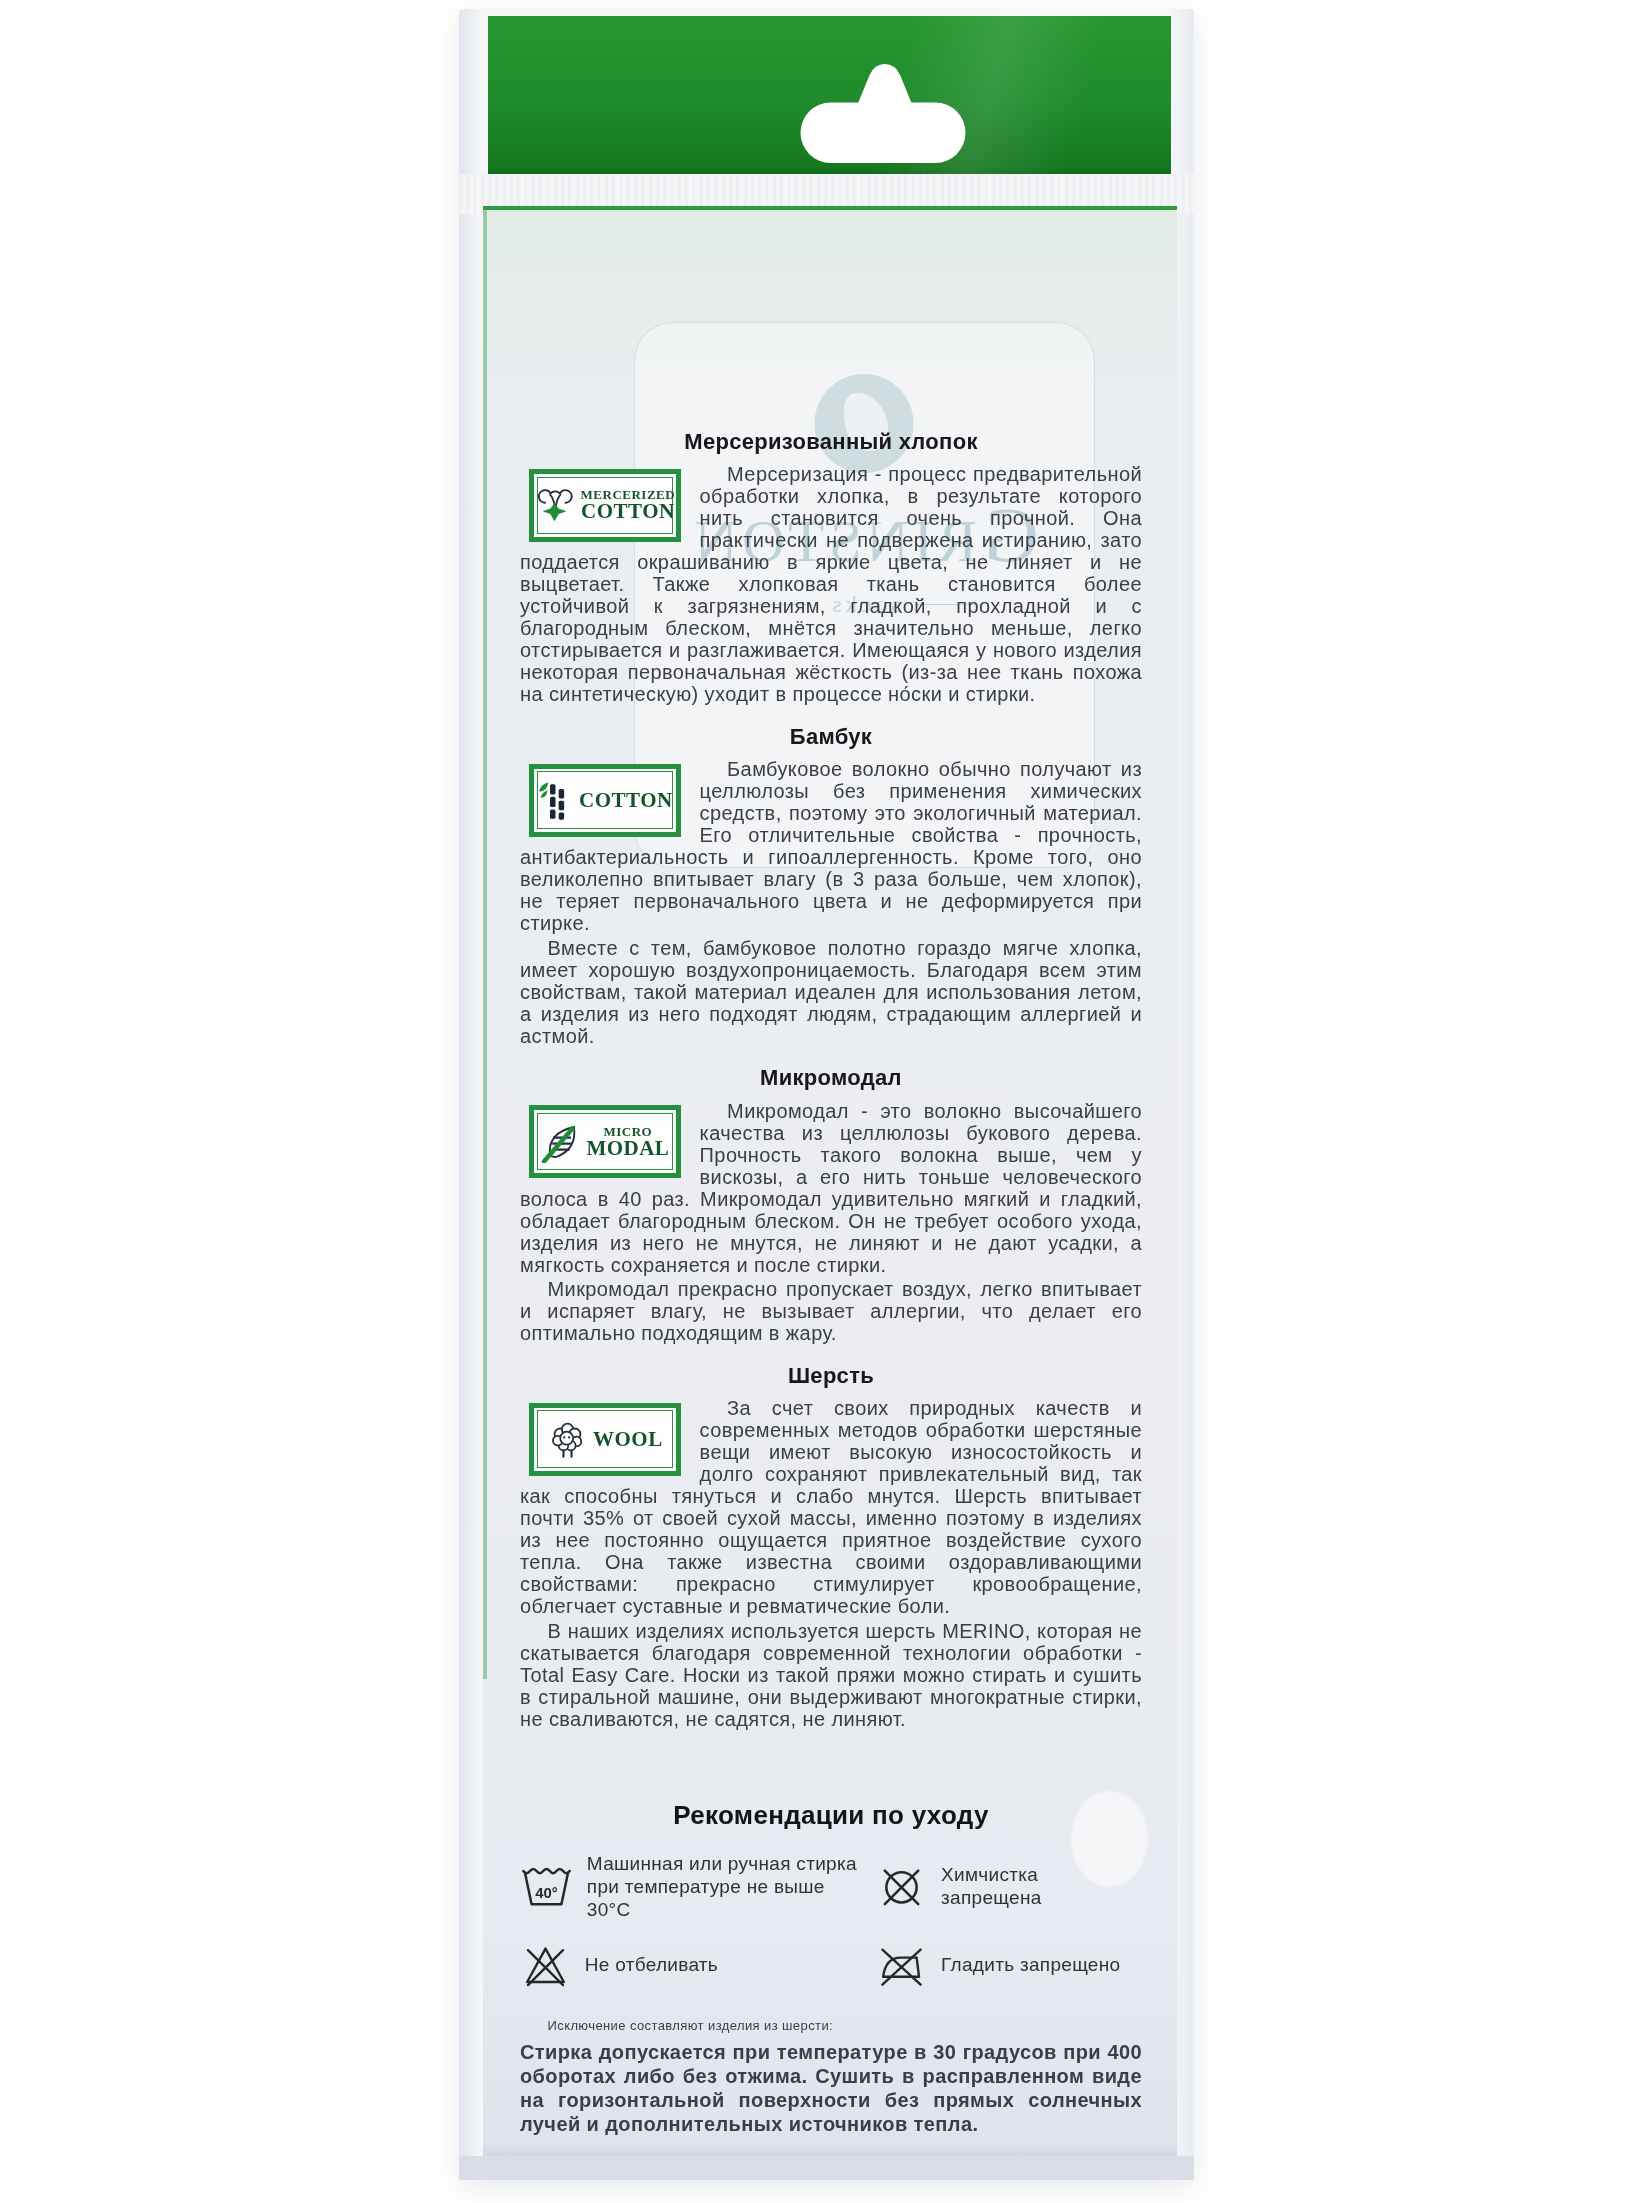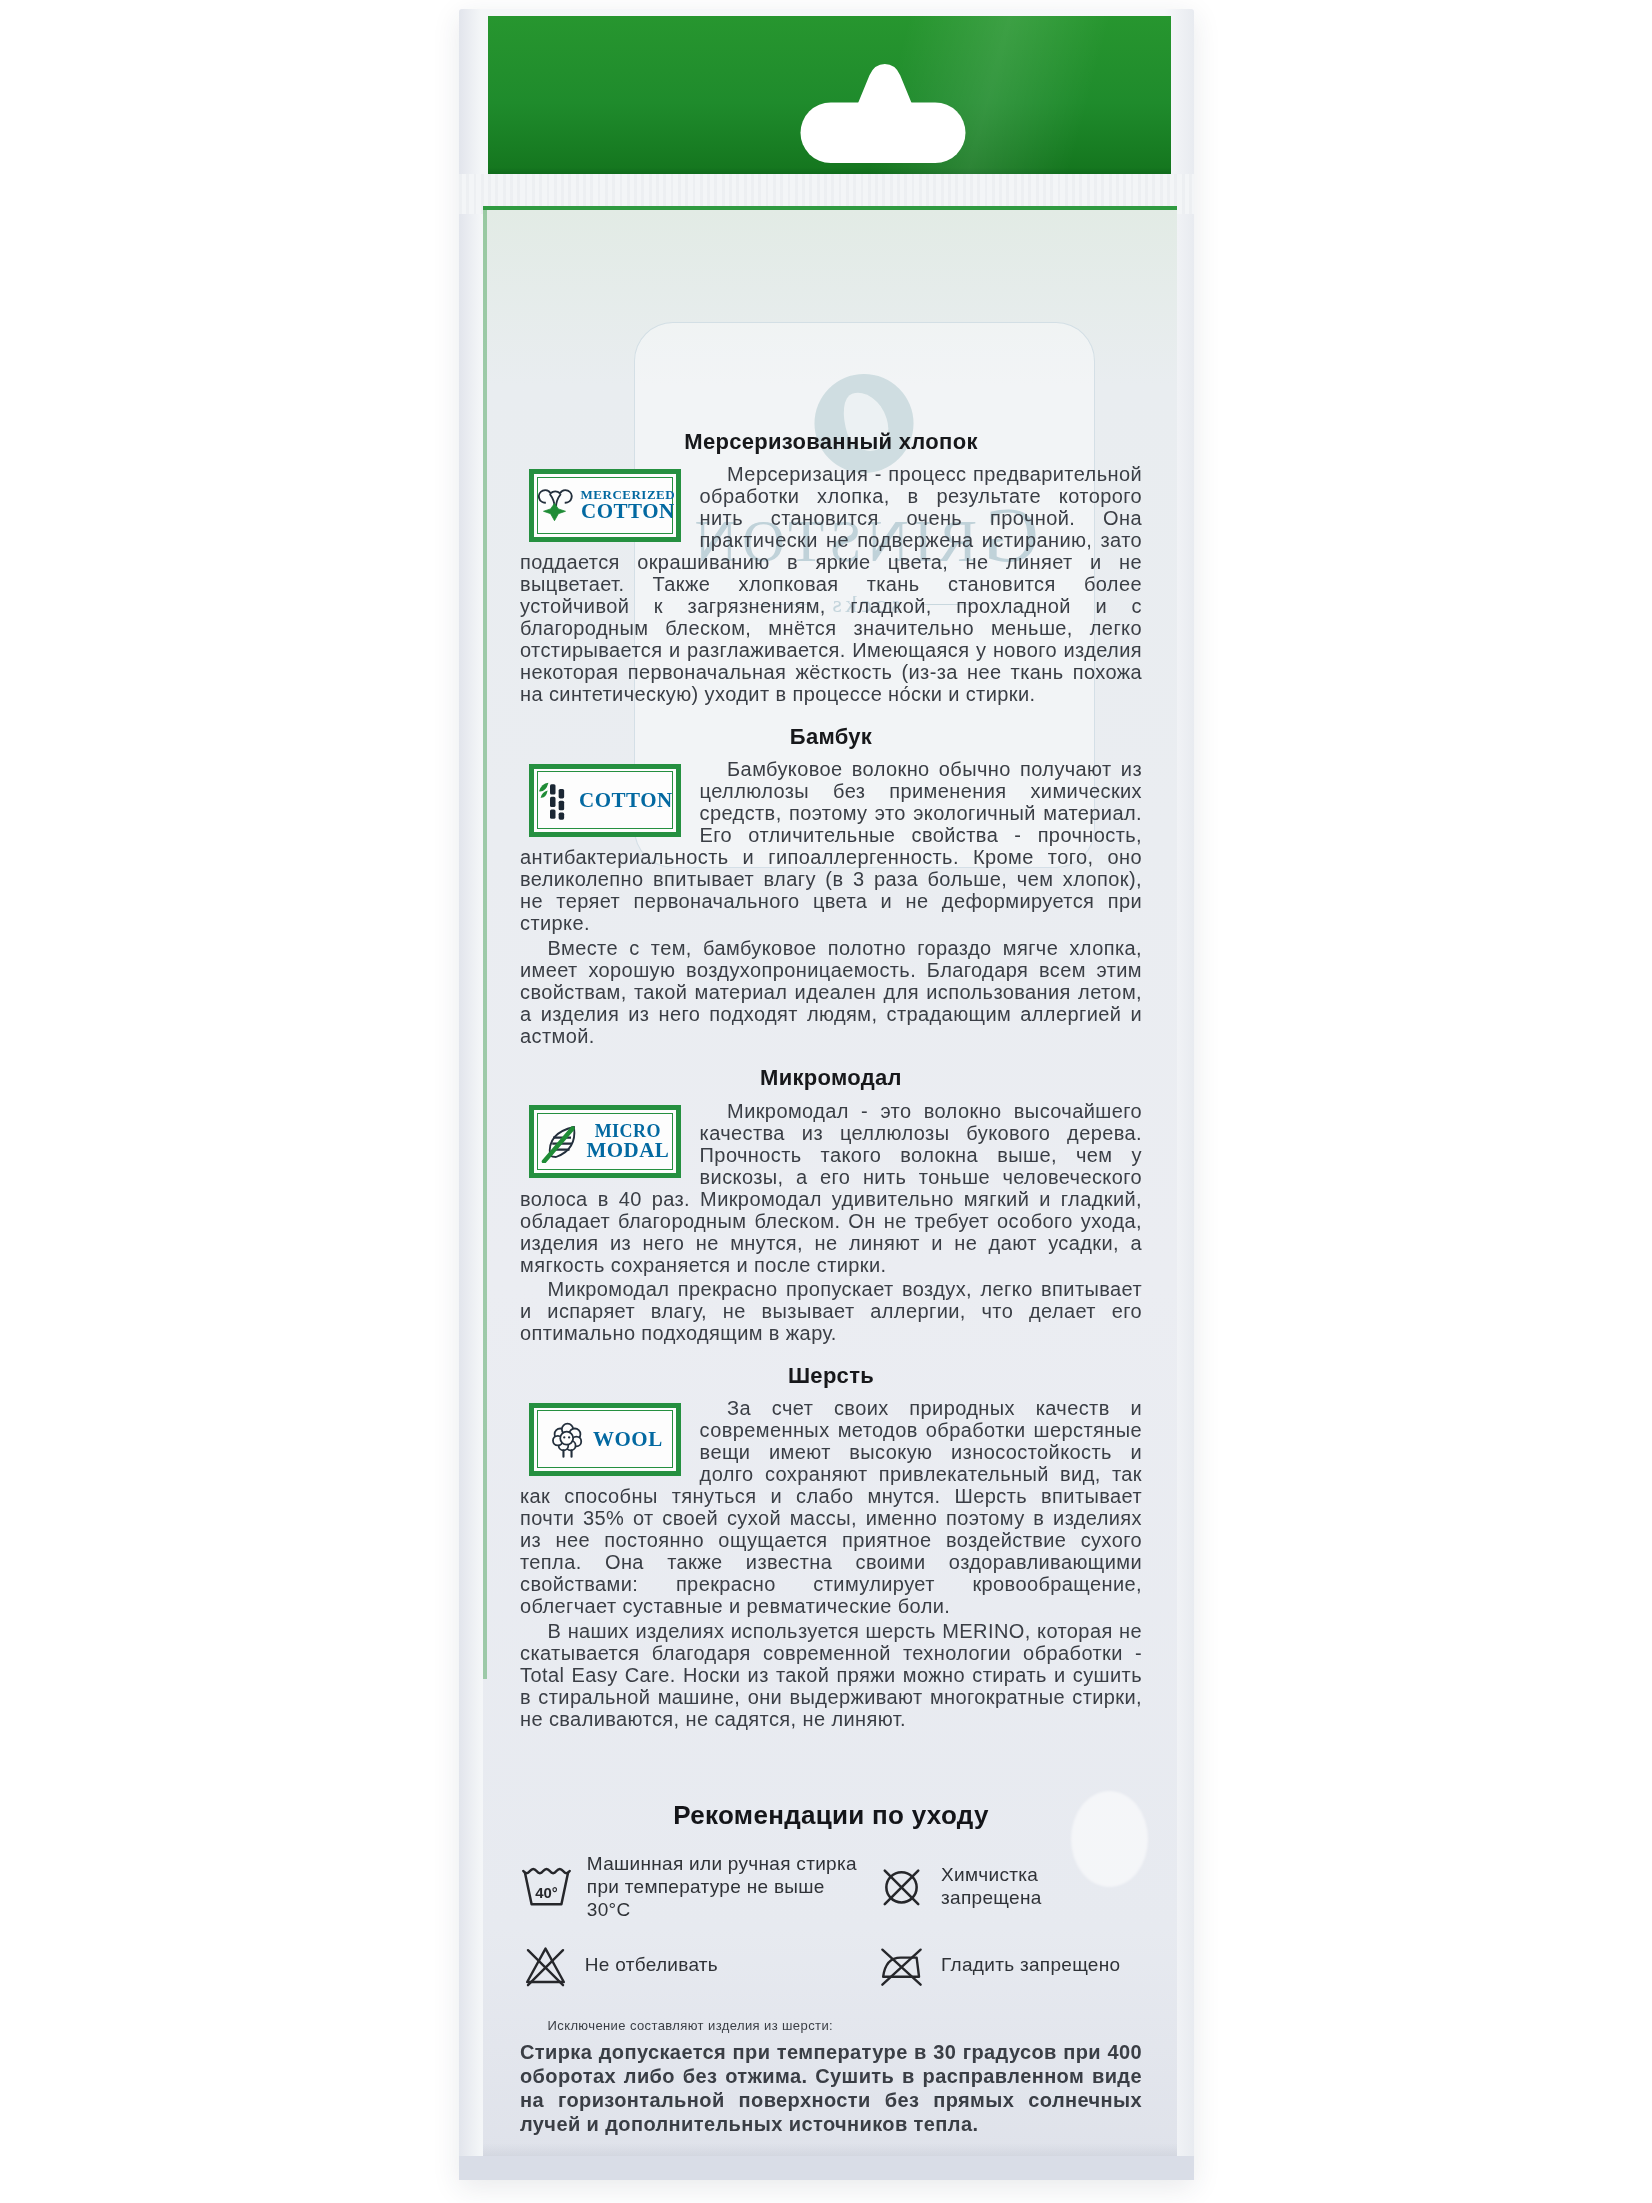--- a/index.html
+++ b/index.html
@@ -100,23 +100,23 @@
   .badge{
     float:left;width:152px;height:73px;box-sizing:border-box;
     border:5.5px solid #259040;background:#fdfdfd;
     margin:5.5px 18.4px 5.5px 9.2px;padding:2.8px;
   }
   .badge-in{
     width:100%;height:100%;box-sizing:border-box;border:1.8px solid #259040;
     display:flex;align-items:center;justify-content:center;gap:6.4px;
   }
   .badge-text{display:flex;flex-direction:column;align-items:center;line-height:1;
-    font-family:"Liberation Serif", serif;font-weight:bold;color:#0369a1;}
+    font-family:"Liberation Serif", serif;font-weight:bold;color:#14532d;}
   .bt-small{font-size:13px;letter-spacing:0.5px;}
-  .bt-mid{font-size:18px;letter-spacing:0.5px;}
+  .bt-mid{font-size:13px;letter-spacing:0.5px;}
   .bt-big{font-size:21px;letter-spacing:0.5px;}
   .badge-icon svg{display:block;}
   
   .care{position:relative;z-index:2;margin-top:auto;}
   .care h2{
     margin:0 0 22px 0;text-align:center;font-size:26px;line-height:29px;
     font-weight:bold;color:#141519;letter-spacing:0.3px;
   }
   .care-grid{
     display:grid;grid-template-columns:349px 1fr;column-gap:7.3px;row-gap:18.4px;align-items:center;

